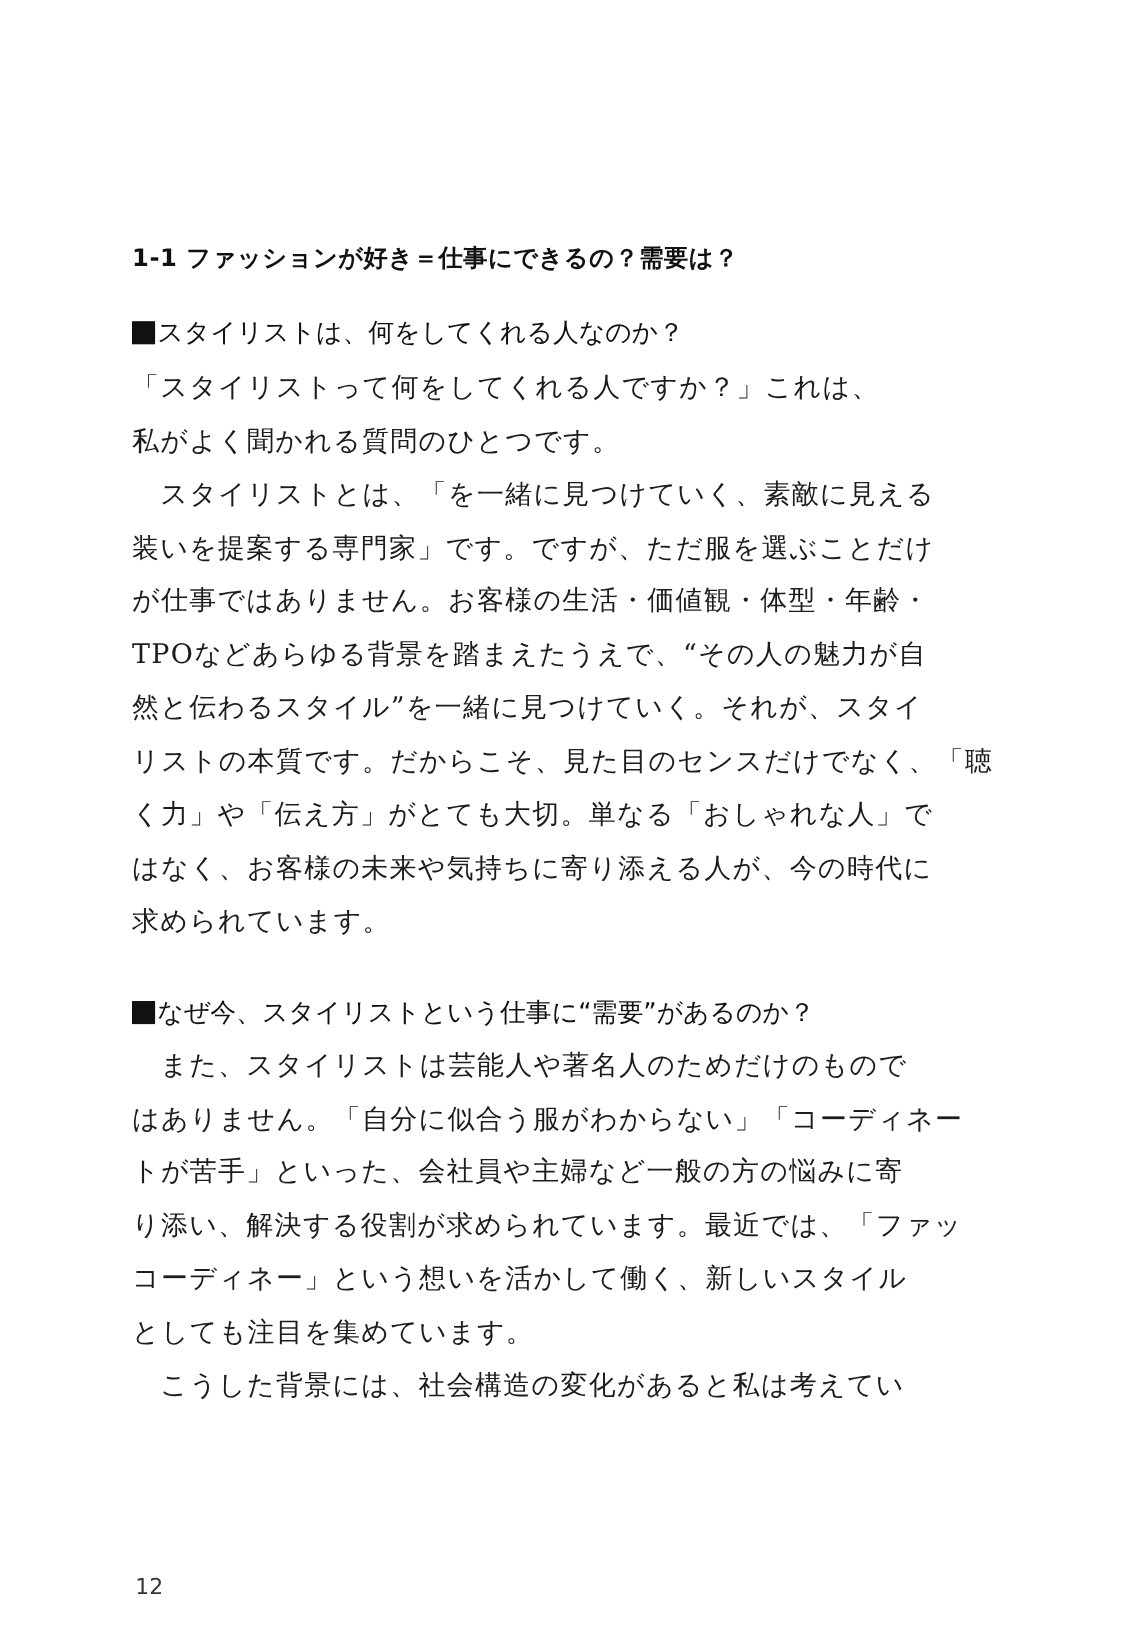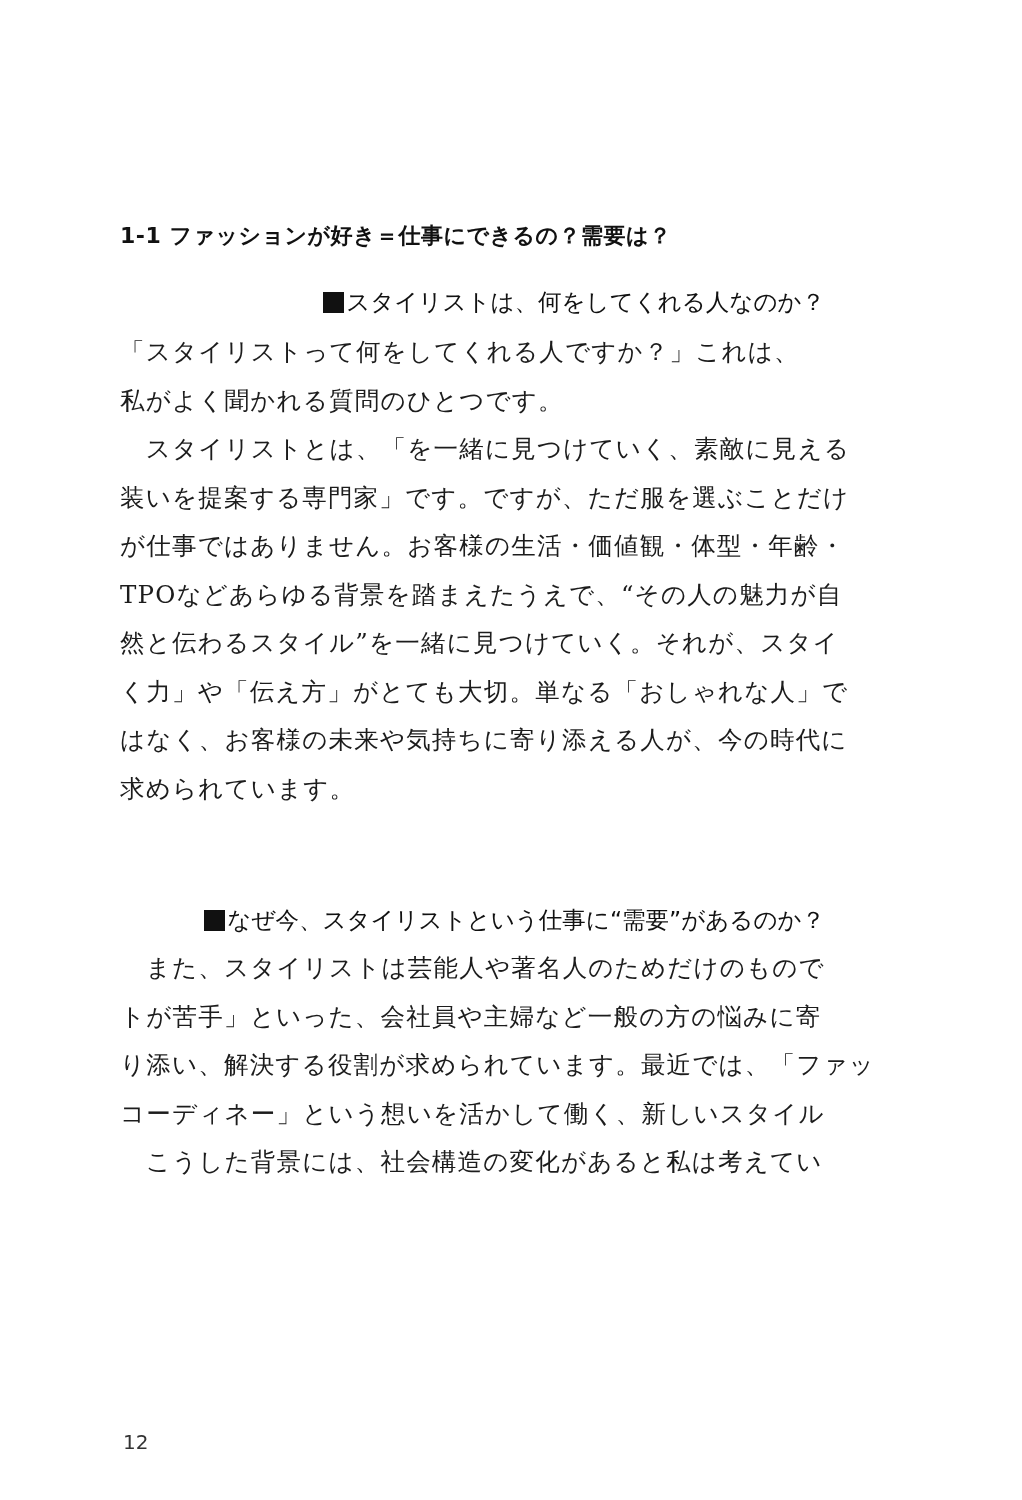--- a/index.html
+++ b/index.html
@@ -42,21 +42,20 @@
     }
     .section-heading {
       font-family: "DejaVu Sans", sans-serif;
       font-size: 23.5px;
       line-height: 44px;
       height: 44px;
       white-space: nowrap;
       color: #111;
       display: flex;
       align-items: center;
-      justify-content: flex-end;
     }
     .square-icon {
       display: inline-block;
       width: 21px;
       height: 21px;
       background: #111;
       margin-right: 2px;
       flex: 0 0 auto;
     }
     .body-line {
@@ -91,33 +90,36 @@
       <span>スタイリストは、何をしてくれる人なのか？</span>
     </div>
     <div style="height: 4px;"></div>
     <div class="body-line" style="padding-left: 0;">「スタイリストって何をしてくれる人ですか？」これは、</div>
     <div class="body-line">私がよく聞かれる質問のひとつです。</div>
     <div class="body-line">　スタイリストとは、「を一緒に見つけていく、素敵に見える</div>
     <div class="body-line">装いを提案する専門家」です。ですが、ただ服を選ぶことだけ</div>
     <div class="body-line">が仕事ではありません。お客様の生活・価値観・体型・年齢・</div>
     <div class="body-line">TPOなどあらゆる背景を踏まえたうえで、“その人の魅力が自</div>
     <div class="body-line">然と伝わるスタイル”を一緒に見つけていく。それが、スタイ</div>
+    <div class="body-line">リストの本質です。だからこそ、見た目のセンスだけでなく、「聴</div>
     <div class="body-line">く力」や「伝え方」がとても大切。単なる「おしゃれな人」で</div>
     <div class="body-line">はなく、お客様の未来や気持ちに寄り添える人が、今の時代に</div>
     <div class="body-line">求められています。</div>
   </div>
 
   <div class="section" style="top: 898px;">
     <div class="section-heading">
       <span class="square-icon"></span>
       <span>なぜ今、スタイリストという仕事に“需要”があるのか？</span>
     </div>
     <div style="height: 2px;"></div>
     <div class="body-line">　また、スタイリストは芸能人や著名人のためだけのもので</div>
+    <div class="body-line">はありません。「自分に似合う服がわからない」「コーディネー</div>
     <div class="body-line">トが苦手」といった、会社員や主婦など一般の方の悩みに寄</div>
     <div class="body-line">り添い、解決する役割が求められています。最近では、「ファッ</div>
     <div class="body-line">コーディネー」という想いを活かして働く、新しいスタイル</div>
+    <div class="body-line">としても注目を集めています。</div>
     <div class="body-line">　こうした背景には、社会構造の変化があると私は考えてい</div>
   </div>
 
   <div class="page-number">12</div>
 
 </div>
 
 </body></html>

